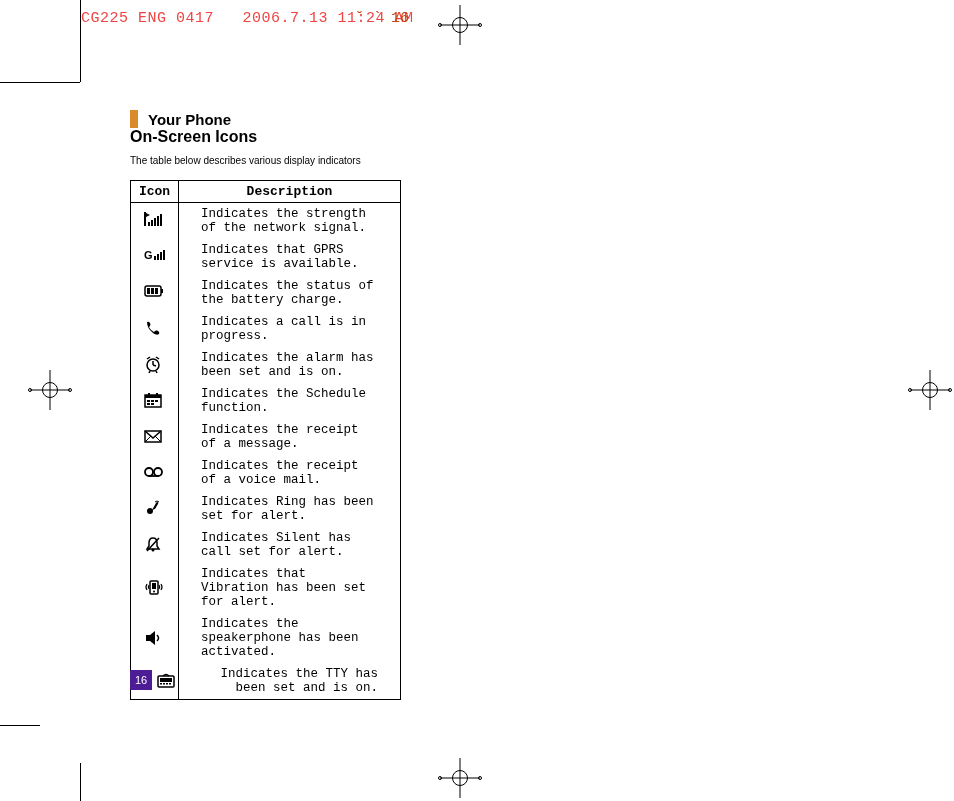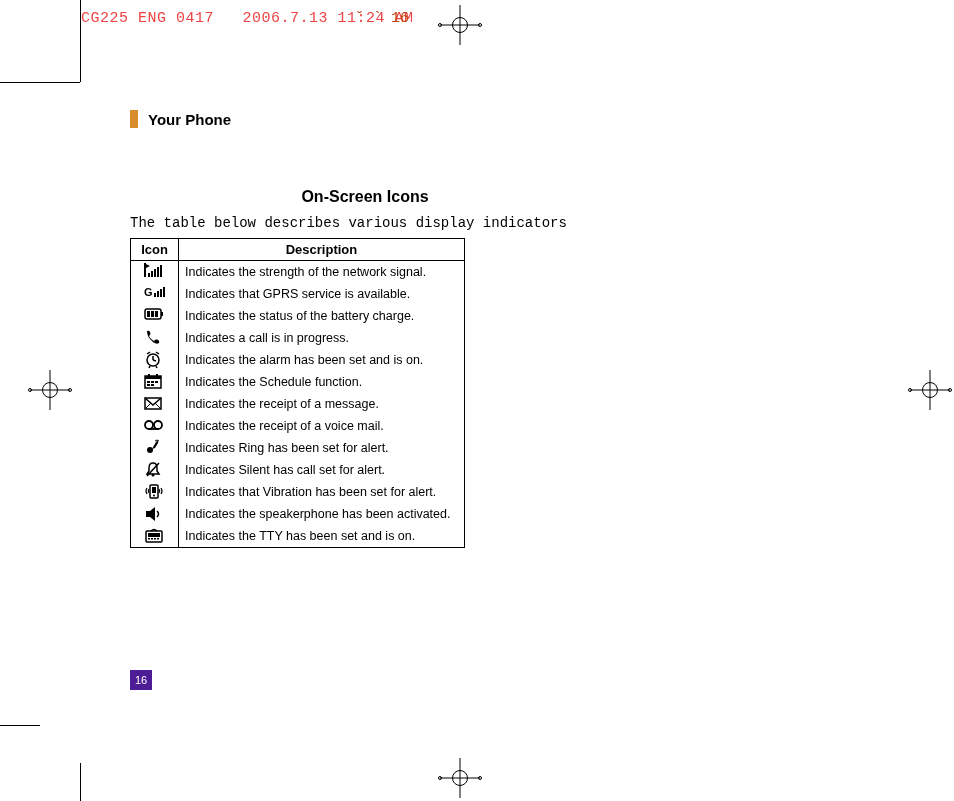--- a/index.html
+++ b/index.html
@@ -48,32 +48,32 @@
     .reg-right { top:370px; left:910px; }
     .reg-left  { top:370px; left:30px; }
 
     
     .page {
       position: absolute;
       top: 110px;
       left: 130px;
       width: 470px;
     }
-    .section-title-row { display:flex; align-items:flex-end; margin-bottom:60px; }
+    .section-title-row { display:flex; align-items:flex-end; }
     .orange-bar { width:8px; height:18px; background:#d98a2b; margin-right:10px; }
     .section-title { font-size:15px; font-weight:bold; }
-    .subsection-title { font-size:16px; font-weight:bold; margin-bottom:8px;text-align:center; }
-    .intro-text { font-size:14px; line-height:1.4; margin-bottom:4px;font-family:Liberation Mono, monospace; }
-
-    
-    table.icon-table { border-collapse:collapse; width:335px; font-size:12.5px; }
+    .subsection-title { font-size:16px; font-weight:bold; margin-bottom:8px; }
+    .intro-text { font-size:10px; line-height:1.4; margin-bottom:12px; }
+
+    
+    table.icon-table { border-collapse:collapse; width:271px; font-size:12.5px;font-family:Liberation Mono, monospace; }
     table.icon-table th { border:1.5px solid #000; padding:3px 4px; font-weight:bold; font-size:13px; }
     table.icon-table th.icon-col { width:48px; }
-    table.icon-table td { border-left:1.5px solid #000; border-right:1.5px solid #000; padding:4px 6px; vertical-align:middle; }
-    table.icon-table tr:last-child td { border-bottom:1.5px solid #000; }
+    table.icon-table td { border-left:1.5px solid #000; border-right:1.5px solid #000; padding:4px 22px; vertical-align:middle; }
+    table.icon-table tr:last-child td { border-bottom:1.5px solid #000;text-align:right; }
     table.icon-table td.icon-cell { text-align:center; padding:2px 0; }
     .icon-img { display:inline-block; vertical-align:middle; }
 
     
     .page-num-badge { position:absolute; top:670px; left:130px; background:#4c1d95; color:#fff; font-size:11px; font-weight:normal; padding:4px 5px; }
   </style>
 </head>
 <body>
 
 <div class="header-line">

